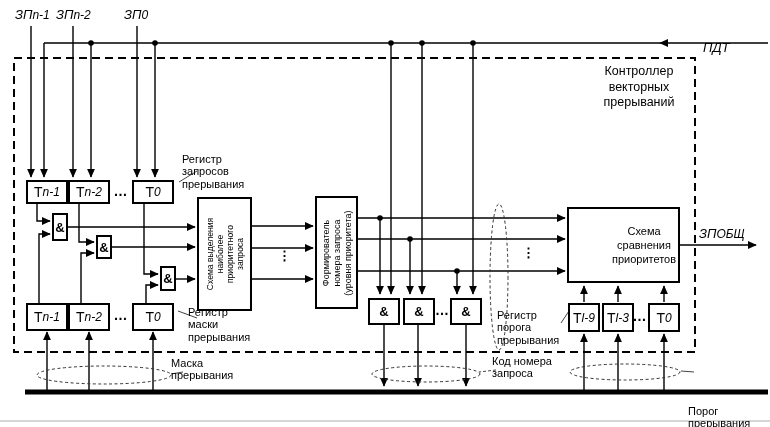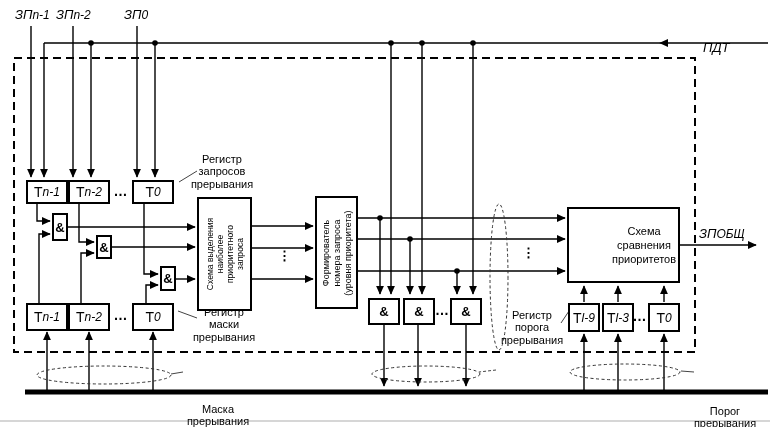--- a/index.html
+++ b/index.html
@@ -10,21 +10,21 @@
   #wires { position:absolute; left:0; top:0; width:770px; height:427px; }
   .box {
     position:absolute; box-sizing:border-box; border:2px solid #000; background:#fff;
     display:flex; align-items:center; justify-content:center;
   }
   .tcell { font-size:14px; }
   .tcell .sub, .sig .sub { font-size:12px; font-style:italic; position:relative; top:0; }
   .sig { position:absolute; font-style:italic; font-size:13px; white-space:nowrap; }
   .gate { font-size:13px; font-weight:bold; }
   .ml { white-space:pre-line; }
-  .lbl { position:absolute; font-size:11px; line-height:1.13; text-align:center; }
+  .lbl { position:absolute; font-size:11px; line-height:1.13; text-align:left; }
   .dots { position:absolute; font-size:14px; font-weight:bold; text-align:center; letter-spacing:1px; }
   .vdots { position:absolute; font-size:13px; font-weight:bold; }
   .vblock .vtext {
     position:absolute; left:50%; top:50%;
     transform:translate(-50%,-50%) rotate(-90deg);
     text-align:center; white-space:pre-line;
   }
   #block-select .vtext { width:108px; font-size:8.6px; line-height:1.18; }
   #block-former .vtext { width:107px; font-size:9px; line-height:1.22; }
   #block-compare { font-size:11px; line-height:1.3; text-align:center; }
@@ -151,20 +151,23 @@
     <span>ЗП</span><span class="sub">n-2</span>
   </div>
   <div class="sig" style="left:124px; top:7px;">
     <span>ЗП</span><span class="sub">0</span>
   </div>
   <div class="sig" style="left:703px; top:22px;margin-top:18px;">ПДТ</div>
   <div class="sig" style="left:699px; top:226px;">
     <span>ЗП</span><span class="sub">ОБЩ</span>
   </div>
 
+  <div id="controller-title" class="ml">Контроллер
+векторных
+прерываний</div>
 
   <div class="box tcell" style="left:26px; top:180px; width:42px; height:24px;">
     <span>Т</span>
       <span class="sub">n-1</span>
   </div>
   <div class="box tcell" style="left:68px; top:180px; width:42px; height:24px;">
     <span>Т</span>
       <span class="sub">n-2</span>
   </div>
   <div class="dots" style="left:111px; top:183px; width:20px;">…</div>
@@ -228,18 +231,20 @@
   </div>
   <div class="dots" style="left:632px; top:308px; width:16px;">…</div>
   <div class="box tcell" style="left:648px; top:303px; width:32px; height:29px;">
     <span>Т</span>
       <span class="sub">0</span>
   </div>
   <div class="lbl ml" style="left:497px; top:309px; width:70px;">Регистр
 порога
 прерывания</div>
 
-  <div class="lbl ml" style="left:181px; top:357px; width:74px;margin-top:46px;">Маска
-прерывания</div>
+  <div class="lbl ml" style="left:171px; top:357px; width:74px;">Маска
+прерывания</div>
+  <div class="lbl ml" style="left:492px; top:355px; width:72px;">Код номера
+запроса</div>
   <div class="lbl ml" style="left:688px; top:357px; width:74px;margin-top:48px;">Порог
 прерывания</div>
 
 </div>
 
 </body></html>

